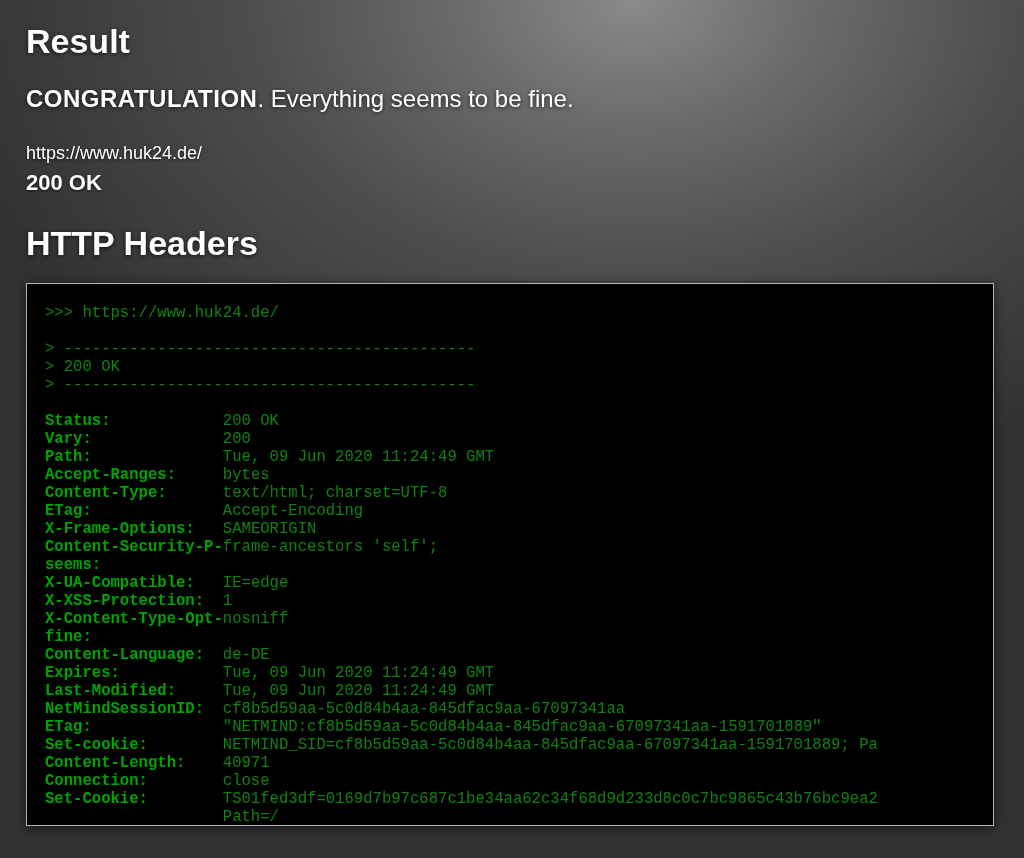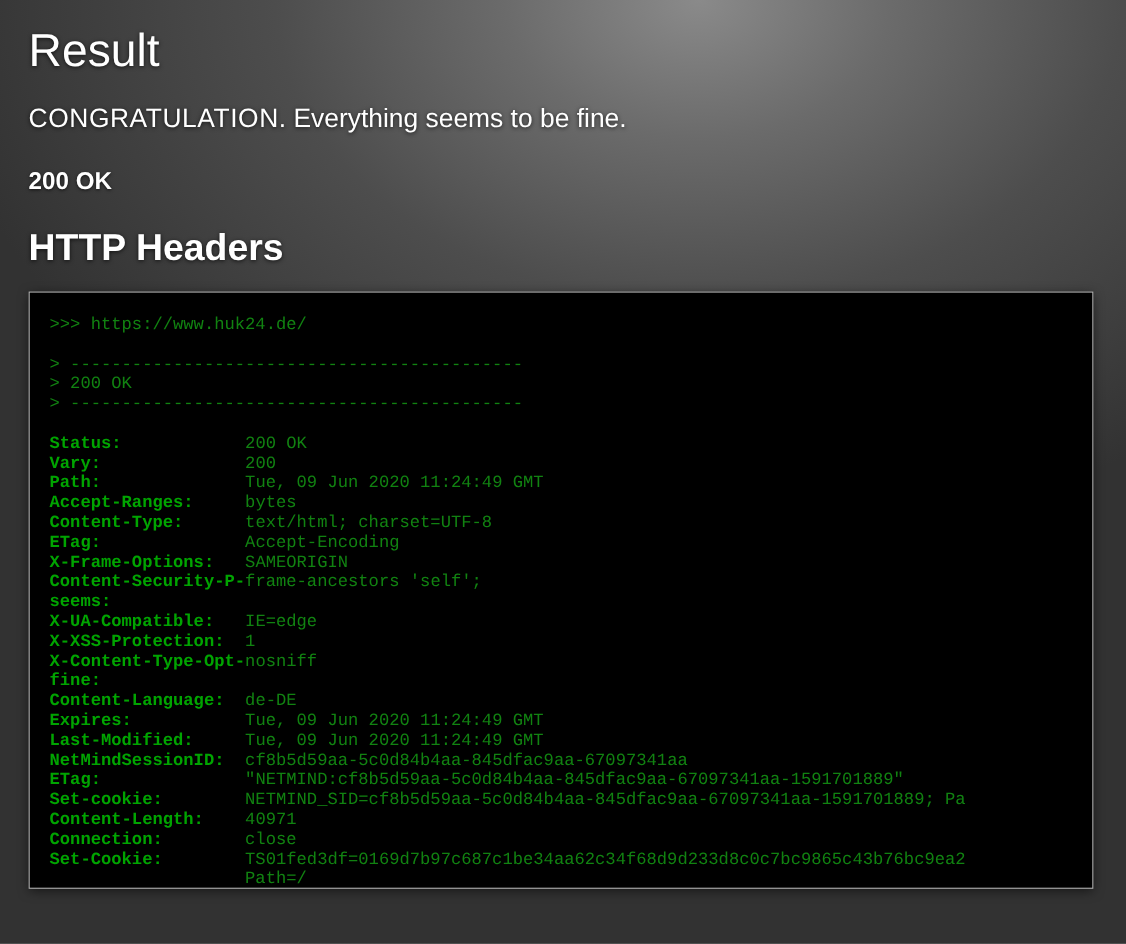--- a/index.html
+++ b/index.html
@@ -13,32 +13,32 @@
   body {
     background: radial-gradient(ellipse 700px 500px at 62% 0%, #8a8a8a 0%, #6b6b6b 25%, #4d4d4d 55%, #323232 100%);
     color: #fff;
     padding: 0;
   }
   .page {
     padding: 20px 26px 26px 26px;
     box-sizing: border-box;
   }
   h2.result-title {
-    font-size: 42px;
-    font-weight: 400;
+    font-size: 34px;
+    font-weight: 700;
     margin: 2px 0 24px 0;
     text-shadow: 0 1px 4px rgba(0,0,0,0.7);
   }
   .msg-line {
     font-size: 24px;
     margin: 0 0 30px 0;
     text-shadow: 0 1px 4px rgba(0,0,0,0.7);
   }
   .msg-line .congrats {
-    font-weight: 400;
+    font-weight: 700;
     letter-spacing: 0.5px;
   }
   .url-line {
     font-size: 18px;
     margin: 0 0 6px 0;
     text-shadow: 0 1px 3px rgba(0,0,0,0.7);
   }
   .status-line {
     font-size: 22px;
     font-weight: 700;
@@ -82,20 +82,21 @@
 <body>
 
 <div class="page">
 
   <h2 class="result-title">Result</h2>
 
   <p class="msg-line">
     <span class="congrats">CONGRATULATION</span><span>. Everything seems to be fine.</span>
   </p>
 
+  <div class="url-line">https://www.huk24.de/</div>
   <div class="status-line">200 OK</div>
 
   <h2 class="headers-title">HTTP Headers</h2>
 
   <div class="terminal">
     <pre id="terminal-pre"><span class="dim">&gt;&gt;&gt; https://www.huk24.de/</span>
 
 <span class="dim">&gt; --------------------------------------------</span>
 <span class="dim">&gt; 200 OK</span>
 <span class="dim">&gt; --------------------------------------------</span>

